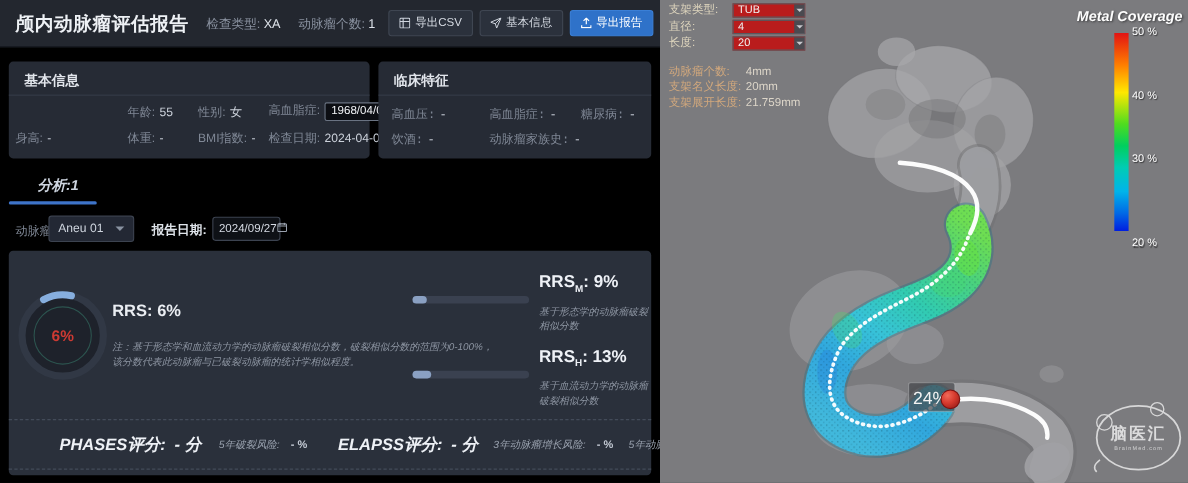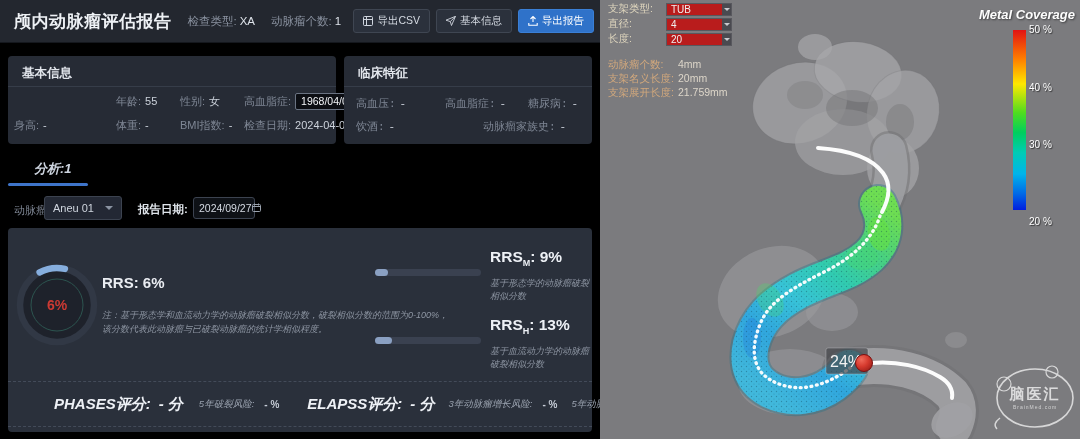--- a/index.html
+++ b/index.html
@@ -127,21 +127,21 @@
       <div class="f" style="left:236px;top:62px;"><span class="lb">检查日期:</span><span class="vl">2024-04-07</span></div>
     </div>
 
     <div class="card" style="left:344px;top:56px;width:248px;height:88px;font-family:Liberation Mono, monospace;">
       <div class="ct">临床特征</div>
       <div class="cdiv"></div>
       <div class="f" style="left:12px;top:40px;"><span class="lb">高血压:</span><span class="vl">-</span></div>
       <div class="f" style="left:101px;top:40px;"><span class="lb">高血脂症:</span><span class="vl">-</span></div>
       <div class="f" style="left:184px;top:40px;"><span class="lb">糖尿病:</span><span class="vl">-</span></div>
       <div class="f" style="left:12px;top:63px;"><span class="lb">饮酒:</span><span class="vl">-</span></div>
-      <div class="f" style="left:101px;top:63px;margin-left:38px;"><span class="lb">动脉瘤家族史:</span><span class="vl">-</span></div>
+      <div class="f" style="left:101px;top:63px;"><span class="lb">动脉瘤家族史:</span><span class="vl">-</span></div>
     </div>
 
     <div class="tab">分析:1</div>
     <div class="tabline"></div>
     <div class="dlabel" style="left:14px;top:203px;">动脉瘤:</div>
     <div class="sel">
       <span>Aneu 01</span>
       <span class="chev"></span>
     </div>
     <div class="dlabel2" style="left:138px;top:202px;">报告日期:</div>

